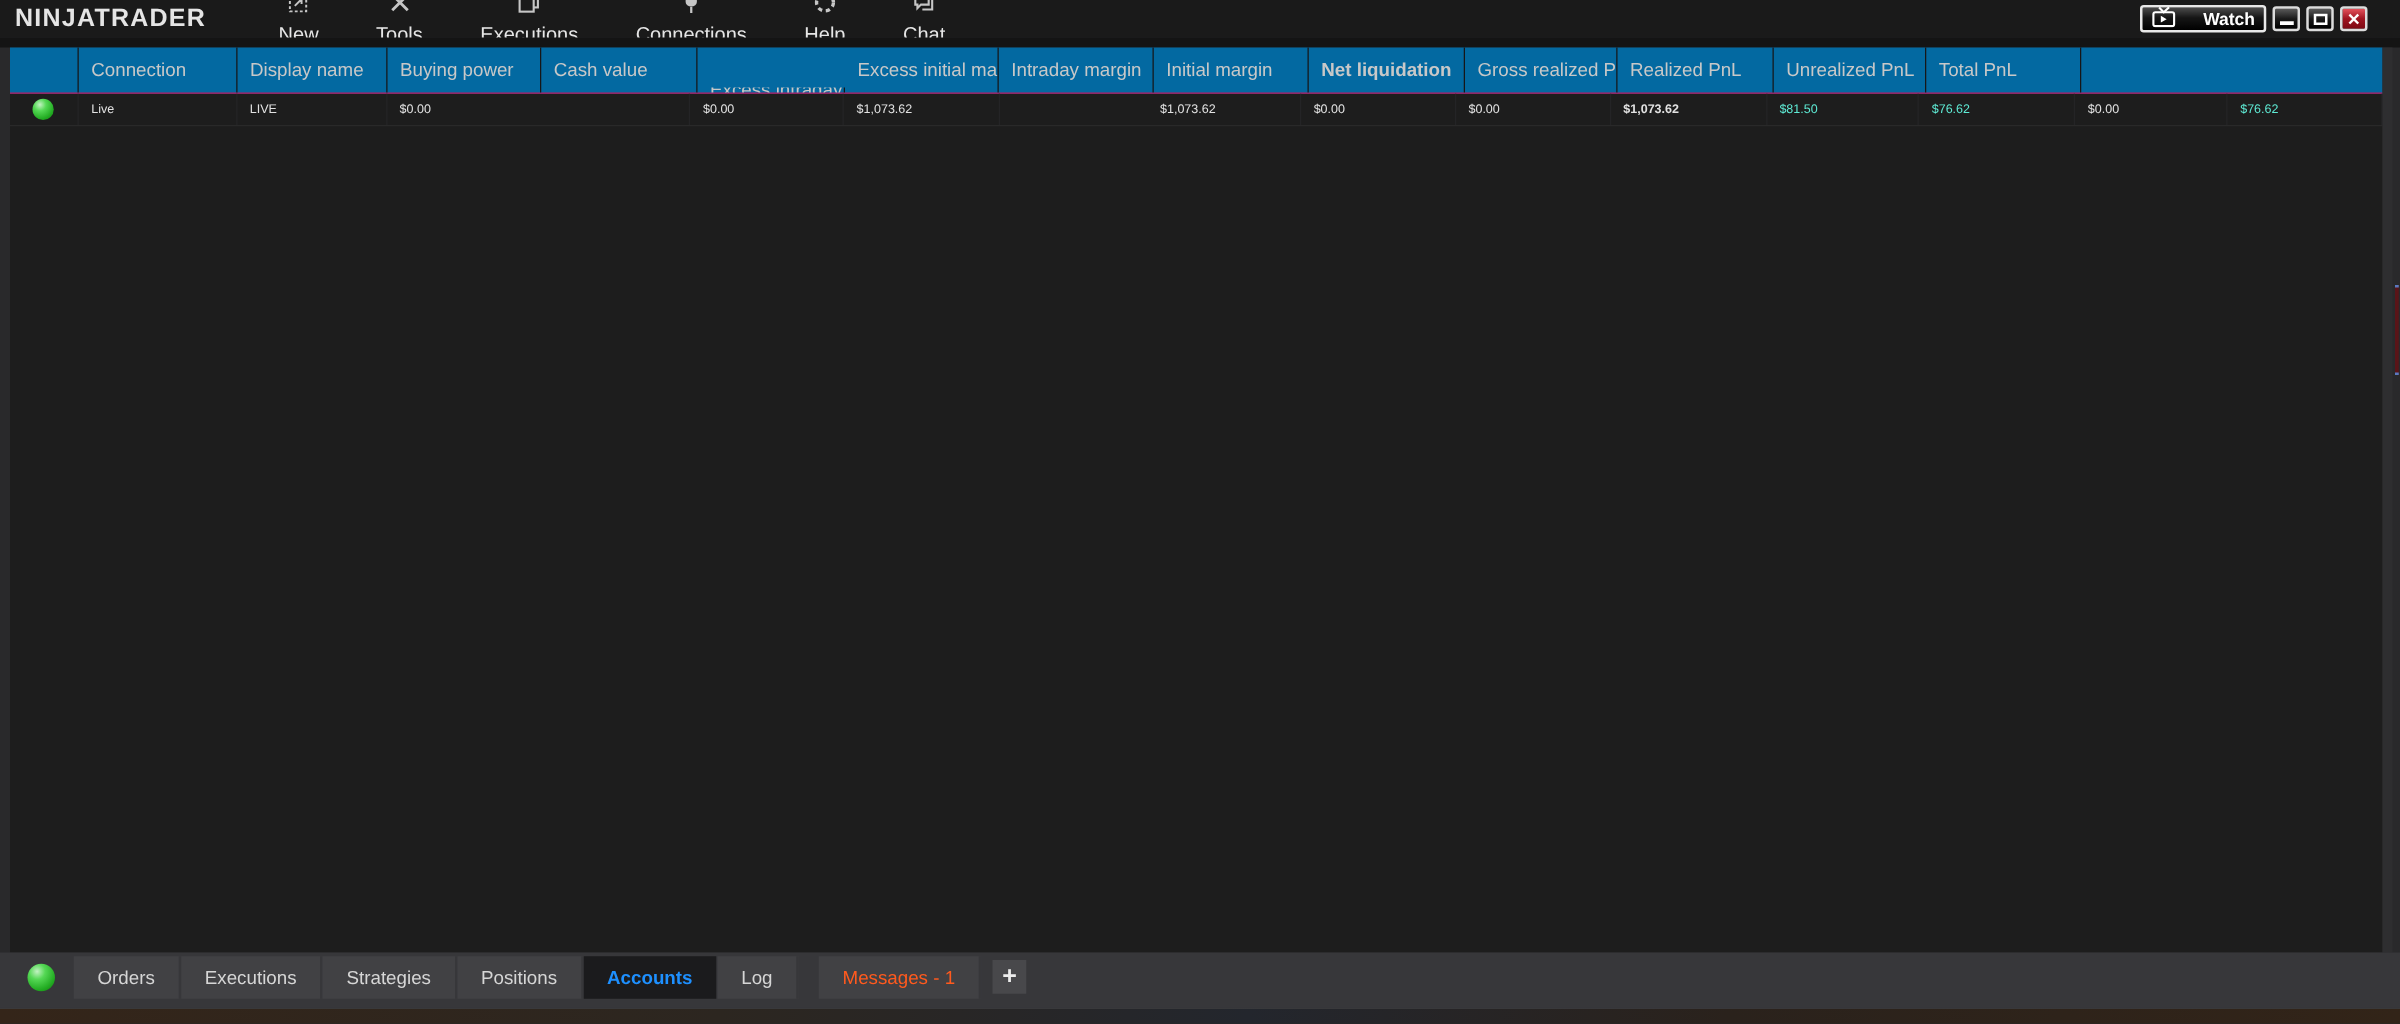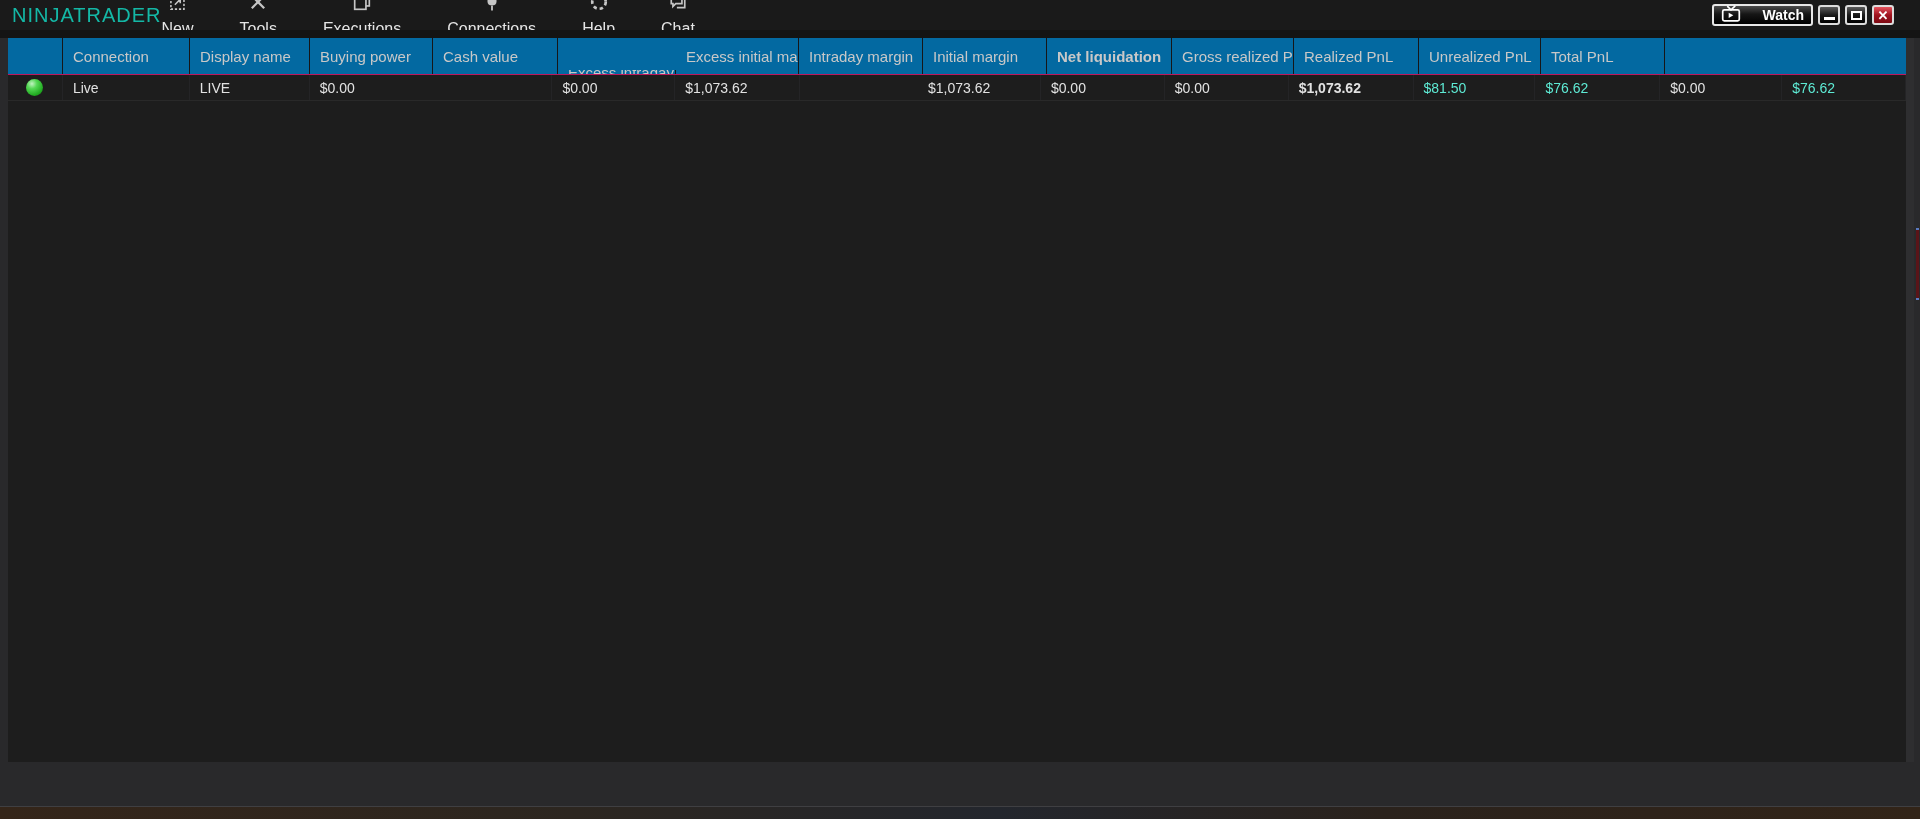--- a/index.html
+++ b/index.html
@@ -4,21 +4,21 @@
 <style>
   * { box-sizing: border-box; margin: 0; padding: 0; }
   html,body { width:1920px; height:819px; overflow:hidden; background:#29292b;
               font-family:"Liberation Sans", sans-serif; }
   .window { position:relative; width:1920px; height:819px; background:#29292b; }
 
   
   .menubar { position:absolute; top:0; left:0; width:1920px; height:30px;
              background:#1a1a1a; display:flex; align-items:center; padding:0 12px; }
   .menubar-gap { position:absolute; top:30px; left:0; width:1920px; height:8px; background:#141414; }
-  .logo { color:#14b8a6; font-weight:normal; font-size:20px; letter-spacing:1px; }
+  .logo { color:#e5e5e5; font-weight:bold; font-size:20px; letter-spacing:1px; margin-right:58px; }
   .menu-item { display:flex; align-items:center; gap:9px; color:#e6e6e6; font-size:16px;
                margin-right:46px; cursor:default;flex-direction:column; }
   .menu-item svg { display:block; }
   .win-controls { margin-left:auto; display:flex; align-items:center; gap:5px; padding-right:14px; }
   .watch-btn { height:22px; display:flex; align-items:center; gap:22px; padding:0 7px;
                border:2px solid #e8e8e8; border-radius:3px; color:#fff; font-size:14px; font-weight:bold;
                background:linear-gradient(#4c4c4c, #161616 45%, #000 100%); }
   .ctrl-btn { width:22px; height:20px; border:2px solid #dcdcdc; border-radius:3px;
               display:flex; align-items:center; justify-content:center;
               background:linear-gradient(#5a5a5a, #1a1a1a 50%, #000); }
@@ -26,21 +26,21 @@
   .glyph-min { width:11px; height:3px; background:#fff; margin-top:7px; }
   .glyph-max { width:11px; height:9px; border:2px solid #fff; }
   .glyph-close { color:#fff; font-size:13px; font-weight:bold; line-height:1; }
 
   
   .table-area { position:absolute; top:38px; left:8px; width:1898px; height:724px; background:#1d1d1d; }
   .thead { display:flex; height:37px; background:#0369a1; border-bottom:1px solid #be185d;text-align:center; }
   .th { display:flex; align-items:center; padding:0 10px; color:#c8c8c8; font-size:15px;
         white-space:nowrap; overflow:hidden; border-right:1px solid #161618; }
   .trow { display:flex; height:26px; border-bottom:1px solid #292929; }
-  .td { display:flex; align-items:center; padding:0 10px; color:#e2e2e2; font-size:14px;
+  .td { display:flex; align-items:center; padding:0 10px; color:#e2e2e2; font-size:10px;
         white-space:nowrap; overflow:hidden; border-right:1px solid #242426; }
   .td.positive { color:#5eead4; }
   .c0{width:55px;} .c1{width:127px;} .c2{width:120px;} .c3{width:243px;} .c4{width:123px;}
   .c5{width:125px;} .c6{width:118px;margin-top:32px;} .c7{width:123px;} .c8{width:124px;} .c9{width:124px;}
   .c10{width:125px;font-weight:bold;} .c11{width:122px;} .c12{width:125px;} .c13{width:122px;} .c14{width:124px;}
   .status-dot { width:17px; height:17px; border-radius:50%; margin:0 auto;
       background:radial-gradient(circle at 35% 28%, #c2f2c2 0%, #55d855 30%, #23ac23 68%, #0c780c 100%); }
 
   
   .scroll-strip { position:absolute; top:38px; right:6px; width:8px; height:724px; background:#2e2e30; }
@@ -192,15 +192,26 @@
       <div class="td c11 positive">$81.50</div>
       <div class="td c12 positive">$76.62</div>
       <div class="td c13">$0.00</div>
       <div class="td c14 positive">$76.62</div>
     </div>
   </div>
 
   <div class="scroll-strip"></div>
   <div class="red-sliver"></div>
 
+  <div class="tab-bar">
+    <span class="tabbar-dot"></span>
+    <div class="tab">Orders</div>
+    <div class="tab">Executions</div>
+    <div class="tab">Strategies</div>
+    <div class="tab">Positions</div>
+    <div class="tab active">Accounts</div>
+    <div class="tab">Log</div>
+    <div class="tab alert">Messages - 1</div>
+    <div class="tab-add">+</div>
+  </div>
 
   <div class="desktop-strip"></div>
 </div>
 
 </body></html>

